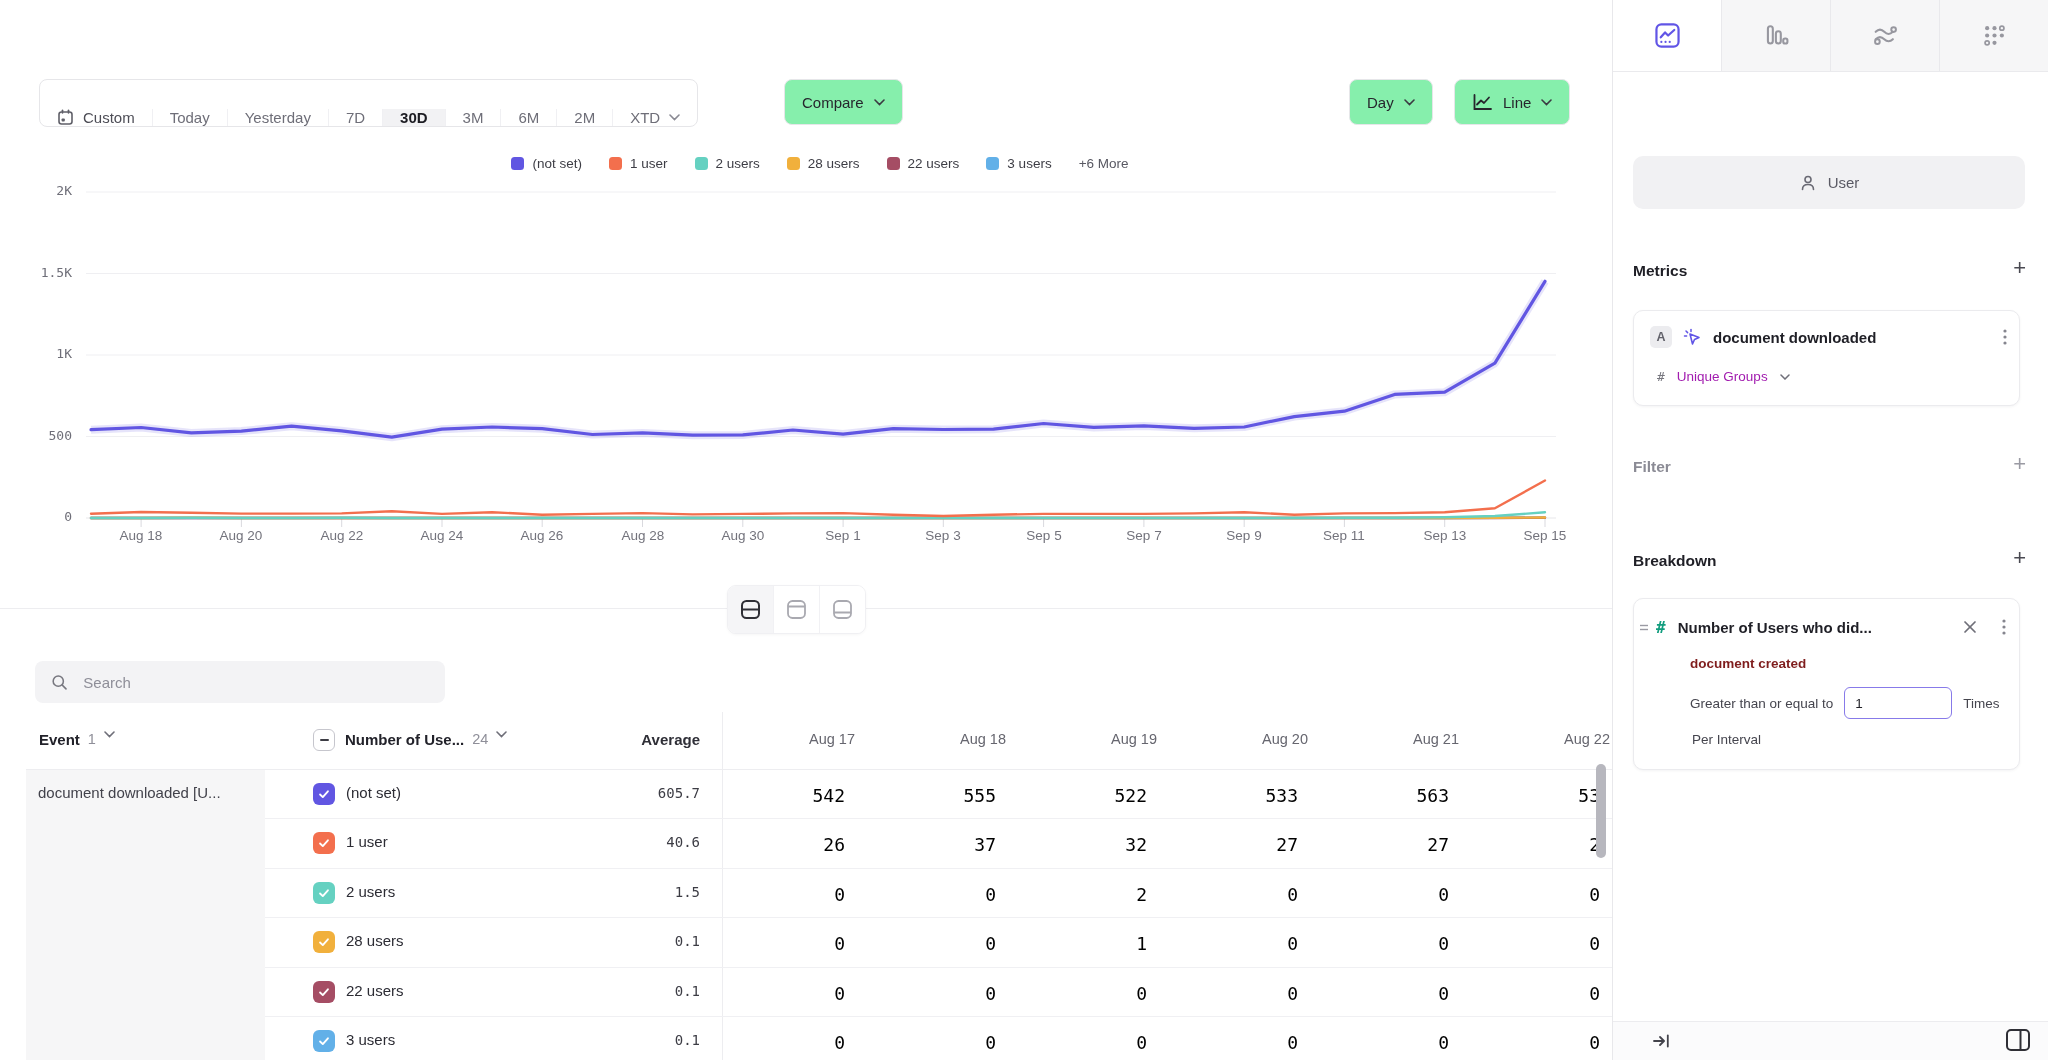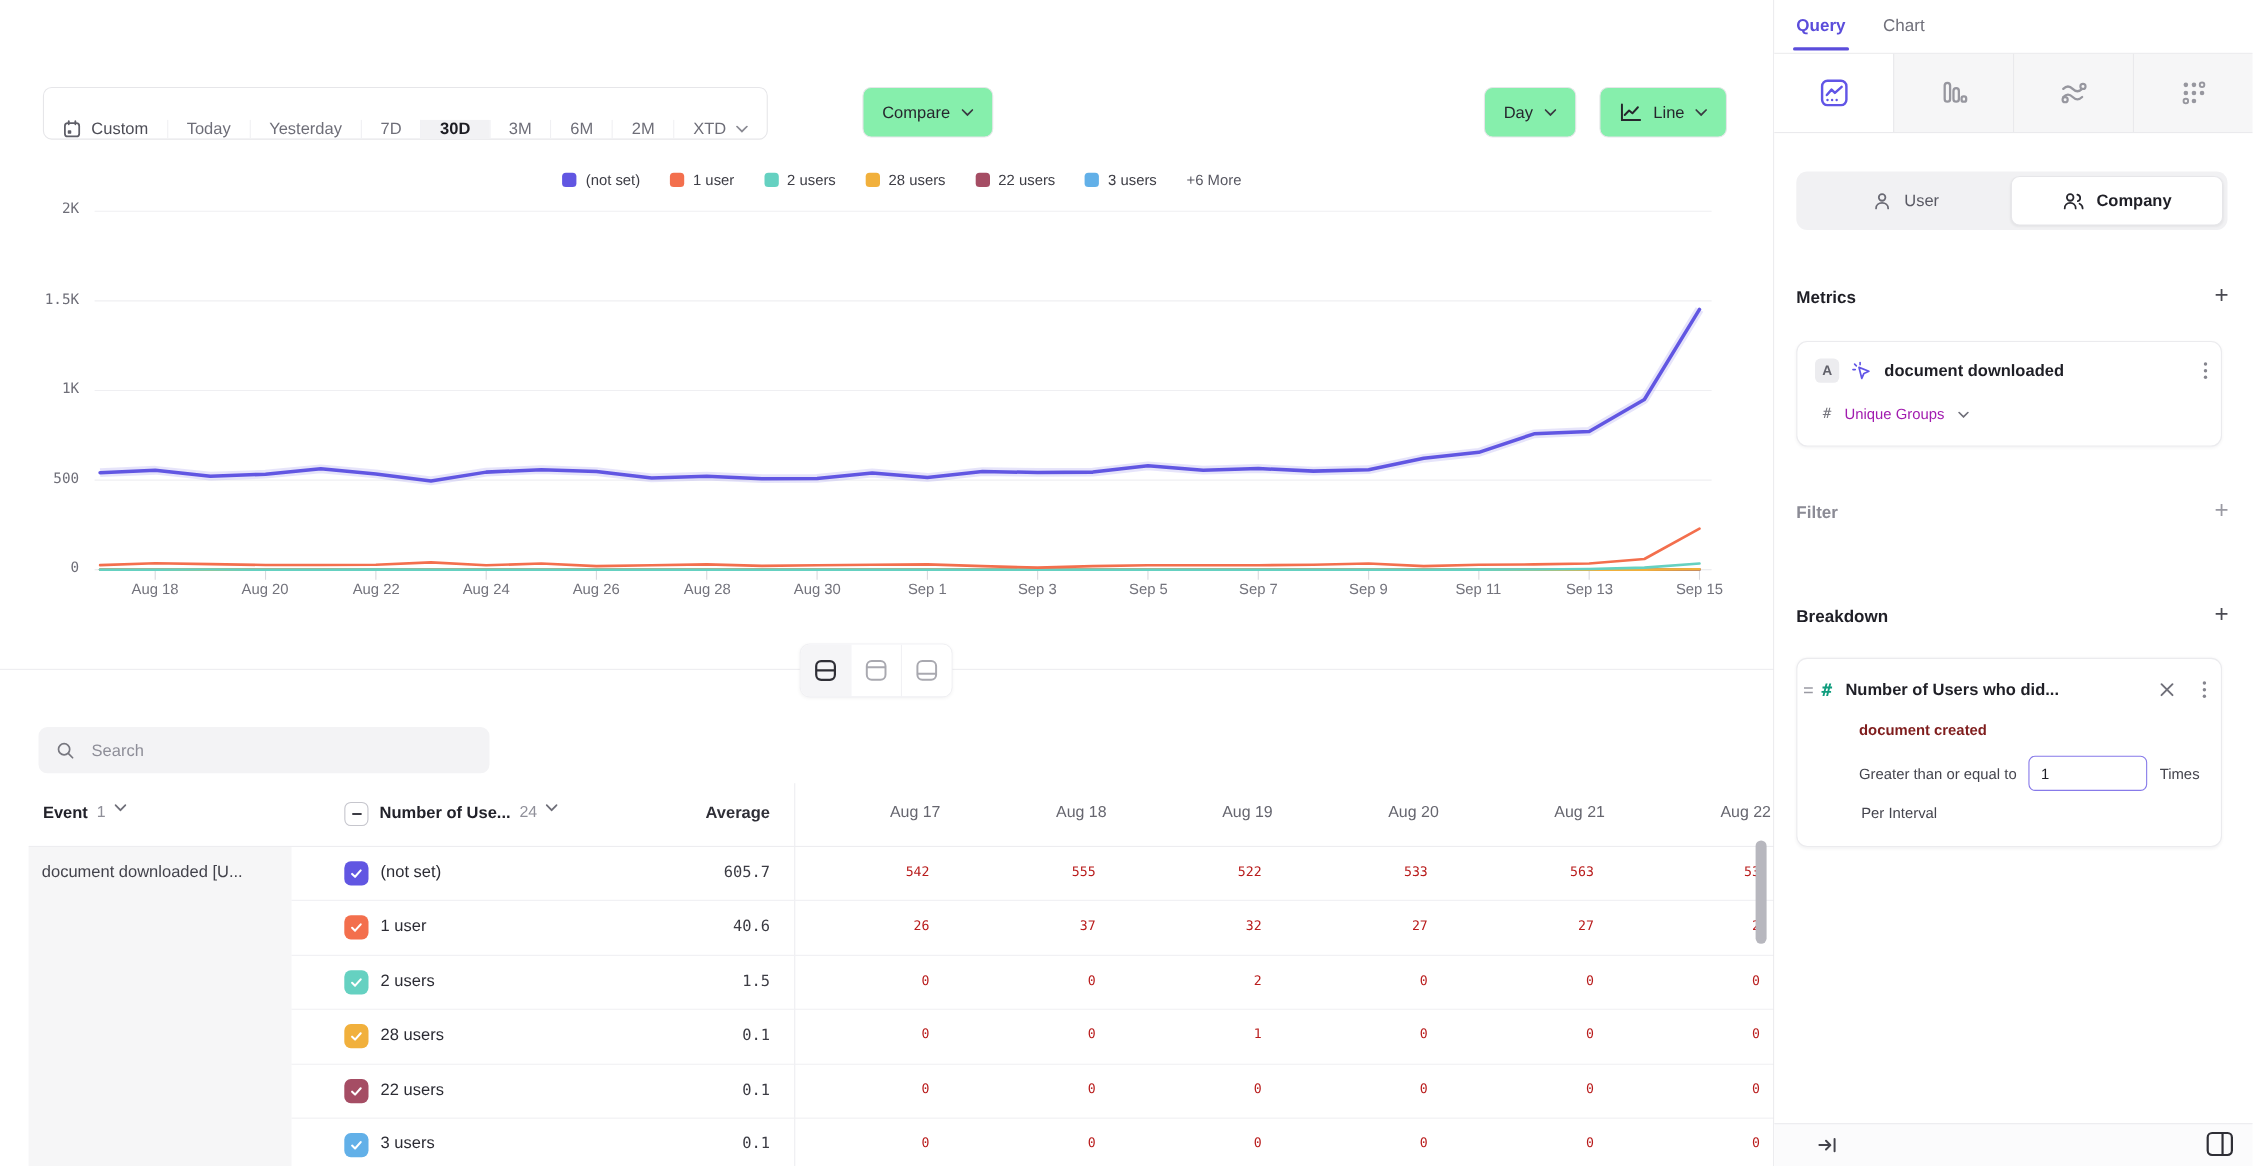--- a/index.html
+++ b/index.html
@@ -62,21 +62,21 @@
   #colline{position:absolute;left:722px;top:712px;width:1px;height:348px;background:#ededf0}
   #eventcol{position:absolute;left:26px;top:770px;width:239px;height:290px;background:#f6f6f7;
             font-size:15px;color:#42424b;padding:14px 12px;box-sizing:border-box;white-space:nowrap;overflow:hidden}
   #rows{position:absolute;left:265px;top:770px;width:1348px}
   .trow{position:relative;height:48.4px;border-bottom:1px solid #f0f0f3}
   .cb{position:absolute;left:48px;top:13px;width:22px;height:22px;border-radius:6px;display:flex;
       align-items:center;justify-content:center;cursor:pointer}
   .rlab{position:absolute;left:81px;top:14px;font-size:15px;color:#2c2c34}
   .ravg{position:absolute;left:285px;top:15px;width:150px;text-align:right;font-size:14px;color:#3c3c44}
   .rval{position:absolute;top:15px;width:151px;text-align:right;padding-right:28px;box-sizing:border-box;
-        font-size:12px;color:#b91c1c}
+        font-size:18px;color:#000000}
   #sbar{position:absolute;left:1596px;top:764px;width:10px;height:94px;border-radius:5px;background:#b7b7be;cursor:pointer}
 
   
   #panel{position:absolute;left:1613px;top:0;width:435px;height:1060px;background:#fff}
   #ptabs{height:48px;border-bottom:1px solid #eaeaed;display:flex;align-items:center;gap:34px;padding-left:20px}
   .ptab{font-size:15.5px;color:#70707a;cursor:pointer;position:relative;font-weight:500}
   .ptab.active{color:#5b4ddb;font-weight:700}
   .ptab.active::after{content:"";position:absolute;left:-3px;right:-3px;bottom:-13px;height:3px;background:#5b4ddb;border-radius:2px}
   #ctypes{display:flex;height:71px;border-bottom:1px solid #eaeaed}
   .ctype{flex:1;display:flex;align-items:center;justify-content:center;border-left:1px solid #e9e9ec;
@@ -406,24 +406,20 @@
           <span class="rval mono" style="left:1061px">0</span>
           <span class="rval mono" style="left:1212px">0</span>
    </div>
       </div>
     <div id="sbar"></div>
   </div>
 
   <div class="vdiv"></div>
 
   <div id="panel">
-    <div id="ptabs">
-      <span class="ptab active">Query</span>
-      <span class="ptab">Chart</span>
-    </div>
 
     <div id="ctypes">
       <div class="ctype active">
         <svg width="27" height="27" viewBox="0 0 22 22">
           <rect x="2" y="2" width="18" height="18" rx="4" fill="none" stroke="#6155e6" stroke-width="1.8"></rect>
           <path d="M5.5 12.5 L9 8.5 L11.5 11 L16.5 6.5" fill="none" stroke="#6155e6" stroke-width="1.8" stroke-linecap="round" stroke-linejoin="round"></path>
           <circle cx="6" cy="16.2" r="0.9" fill="#6155e6"></circle>
             <circle cx="9.4" cy="16.2" r="0.9" fill="#6155e6"></circle>
             <circle cx="12.8" cy="16.2" r="0.9" fill="#6155e6"></circle>
         </svg>
@@ -458,29 +454,20 @@
     </div>
 
     <div id="etoggle">
       <div class="eseg">
         <svg width="18" height="18" viewBox="0 0 18 18">
           <circle cx="9" cy="5.5" r="3" fill="none" stroke="#6a6a74" stroke-width="1.6"></circle>
           <path d="M3.5 15.5 c0-3.2 2.4-5 5.5-5 s5.5 1.8 5.5 5" fill="none" stroke="#6a6a74" stroke-width="1.6" stroke-linecap="round"></path>
         </svg>
         <span>User</span>
       </div>
-      <div class="eseg active">
-        <svg width="20" height="18" viewBox="0 0 20 18">
-          <circle cx="7" cy="5.5" r="3" fill="none" stroke="#26262d" stroke-width="1.6"></circle>
-          <path d="M2 15.5 c0-3.2 2.2-5 5-5 s5 1.8 5 5" fill="none" stroke="#26262d" stroke-width="1.6" stroke-linecap="round"></path>
-          <path d="M13.5 3 c1.6 0.4 2.6 1.5 2.6 3 0 1.4-0.9 2.5-2.2 2.9" fill="none" stroke="#26262d" stroke-width="1.6" stroke-linecap="round"></path>
-          <path d="M15.5 11.2 c1.8 0.8 2.8 2.3 2.8 4.3" fill="none" stroke="#26262d" stroke-width="1.6" stroke-linecap="round"></path>
-        </svg>
-        <span>Company</span>
-      </div>
     </div>
 
     <div class="pheading" style="top:262px">Metrics</div>
     <div class="plus" style="top:258px">+</div>
 
     <div class="pcard" id="mcard">
       <div style="position:absolute;left:16px;top:15px;display:flex;align-items:center;gap:11px">
         <span class="abadge">A</span>
         <svg width="19" height="19" viewBox="0 0 19 19">
           <path d="M7 6 L16 9.5 L11.5 11.5 L9.5 16 Z" fill="none" stroke="#6155e6" stroke-width="1.6" stroke-linejoin="round"></path>

